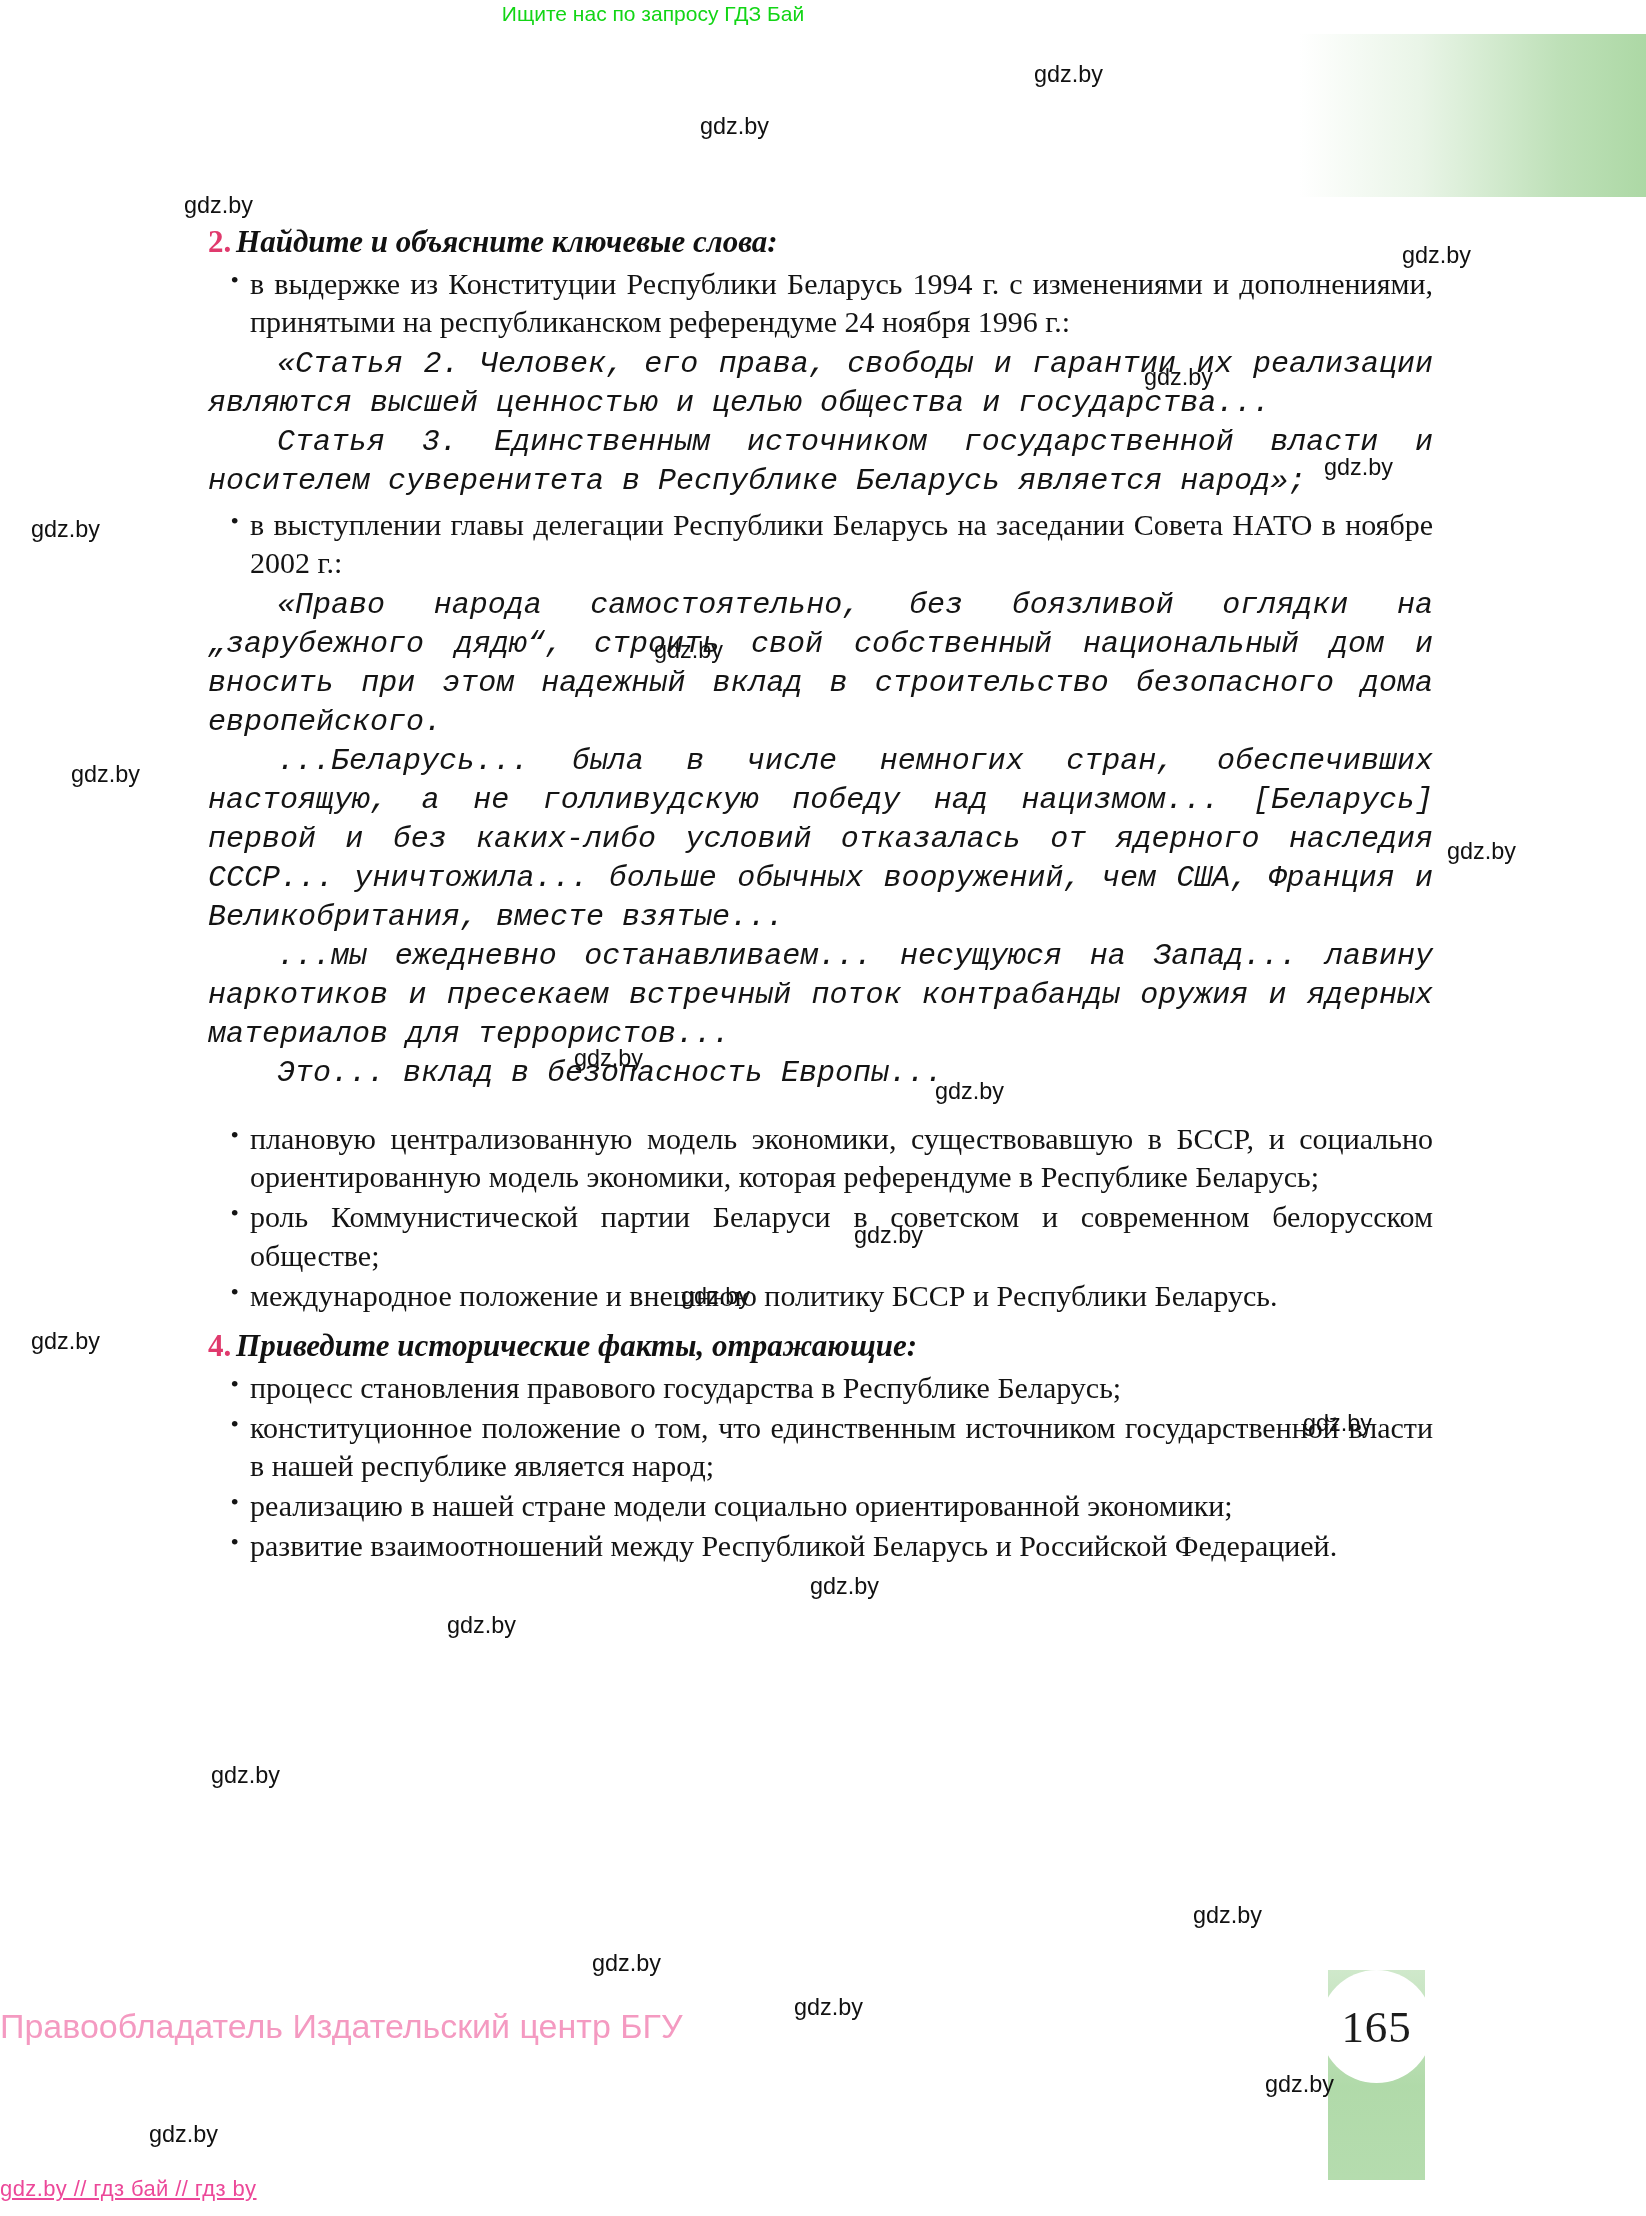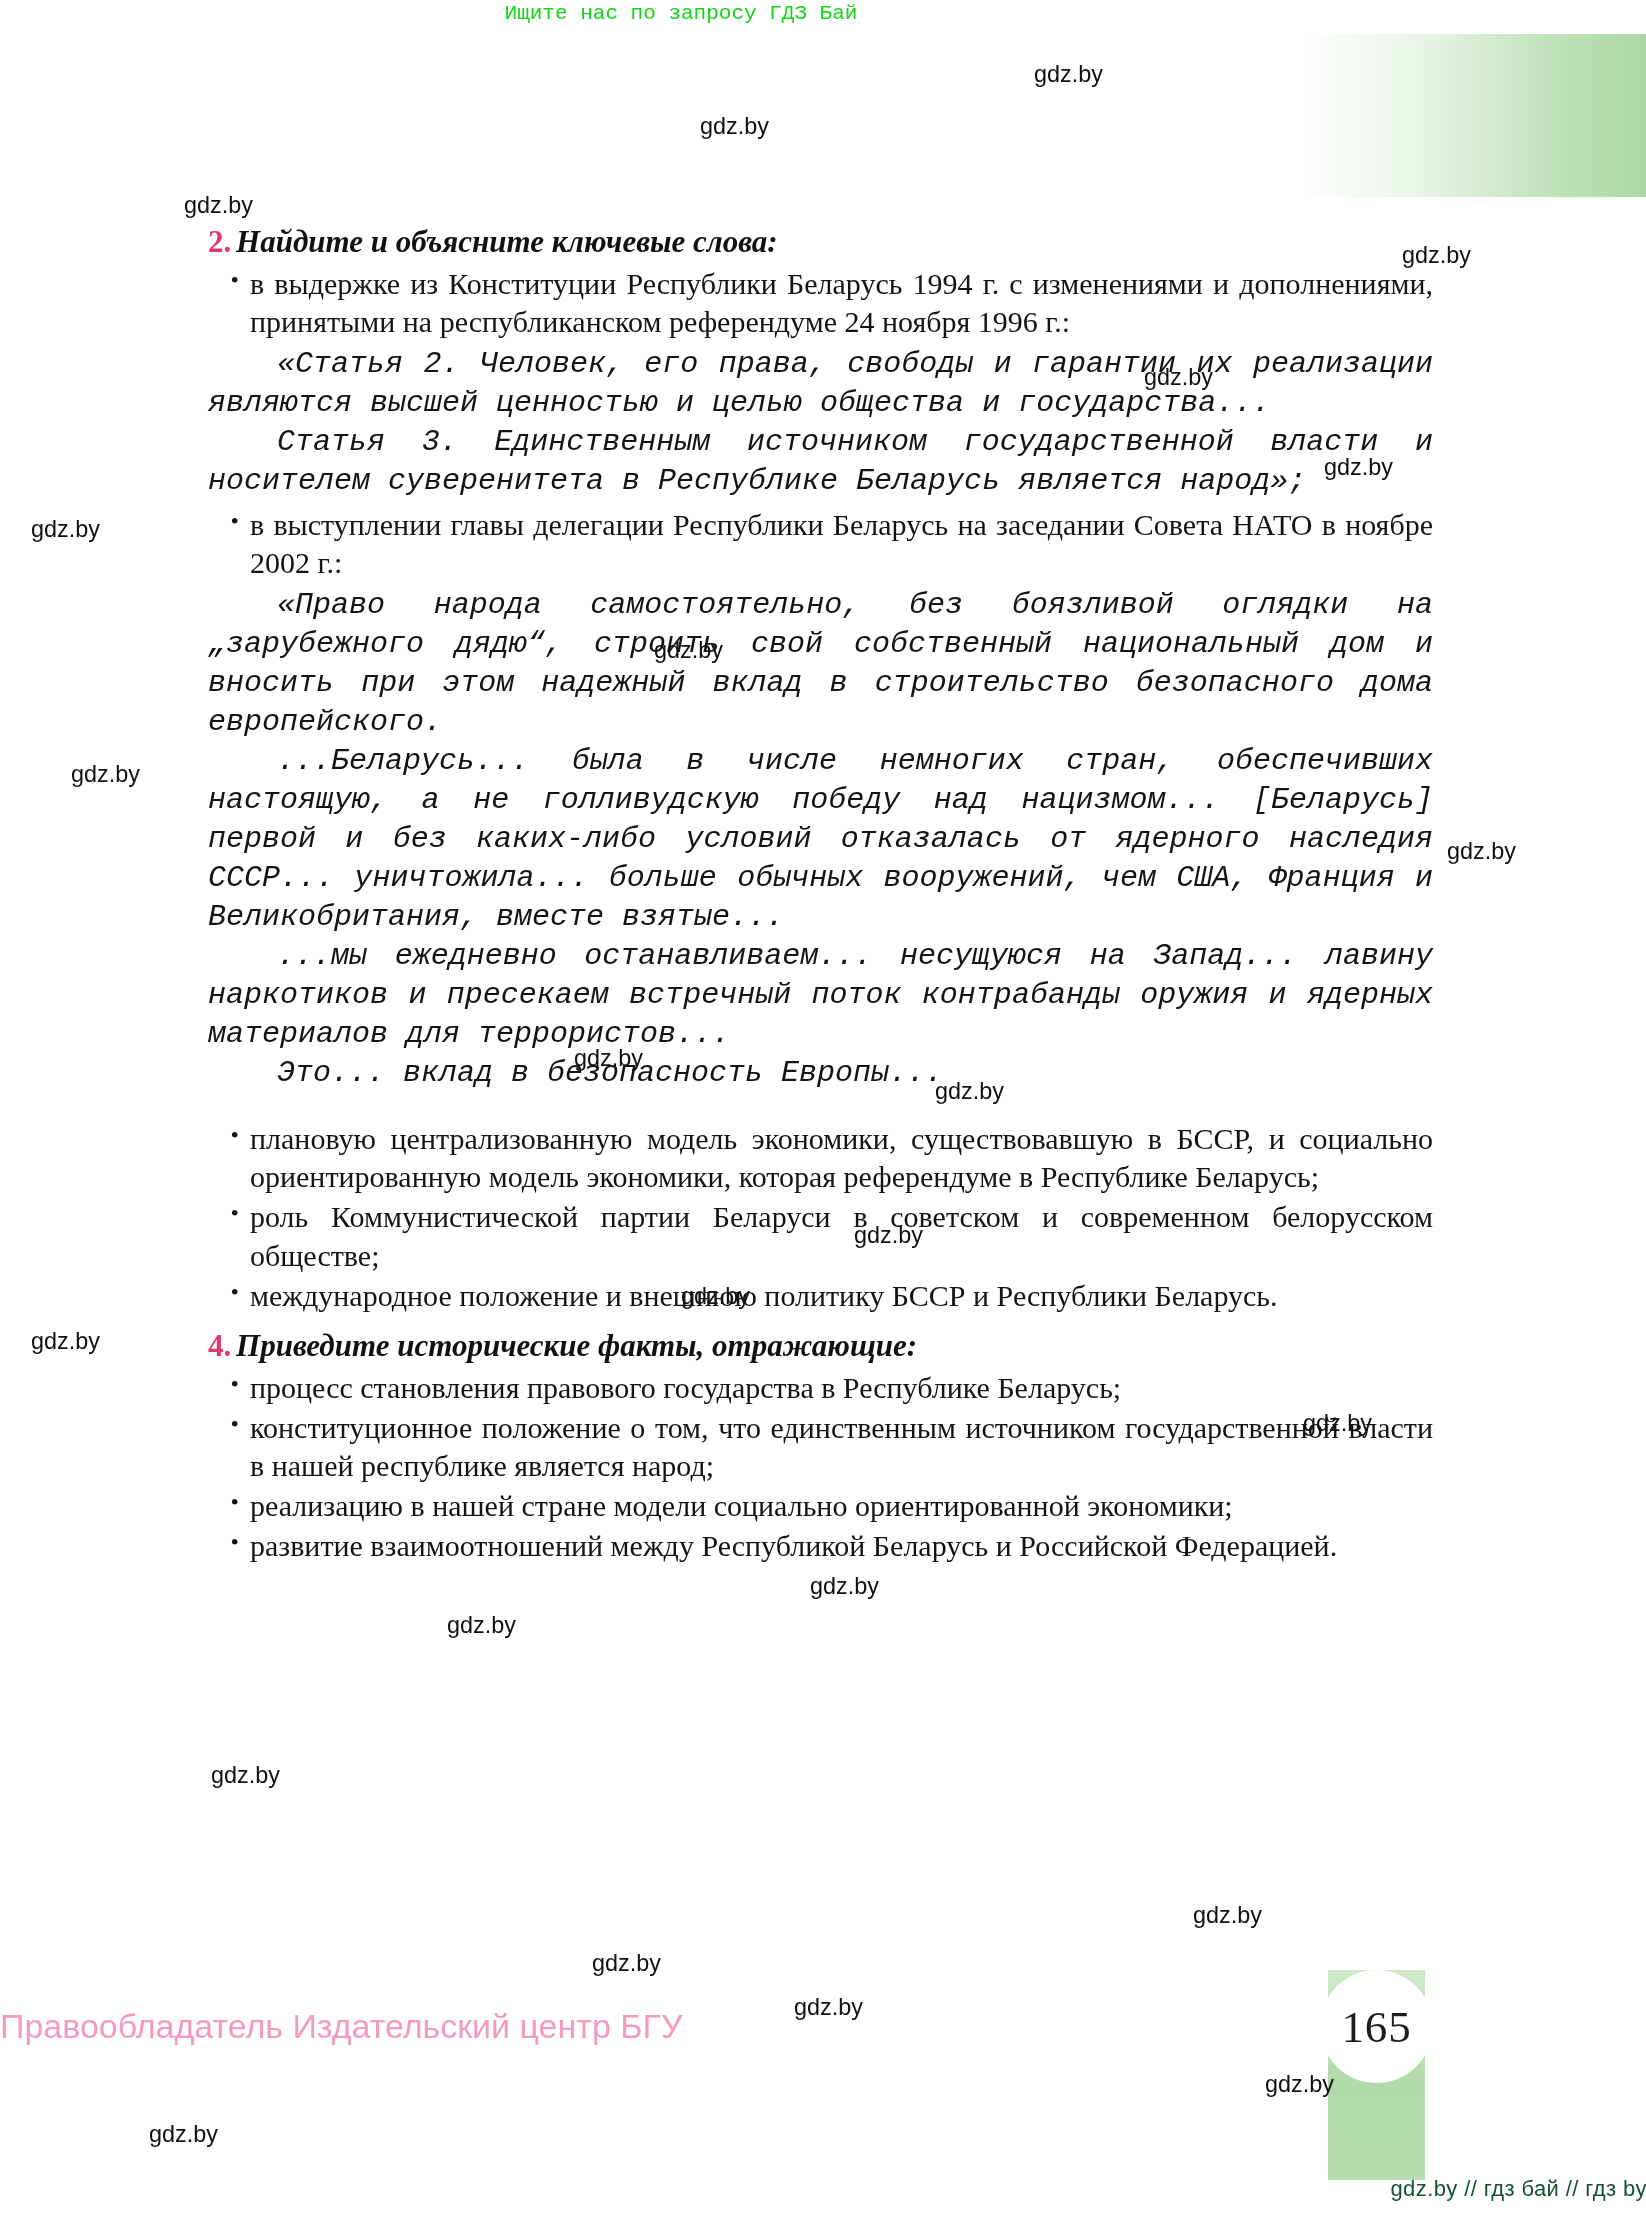--- a/index.html
+++ b/index.html
@@ -54,35 +54,35 @@
     letter-spacing: 0.8px;
   }
 
   
   .promo-top {
     position: absolute;
     left: 0;
     top: 1.6px;
     width: 1306px;
     text-align: center;
-    font-family: Liberation Mono, monospace;
+    font-family: Liberation Sans, sans-serif;
     font-size: 21px;
     color: #12d515;
-    margin-left: 28px;
   }
   .footer-links {
     position: absolute;
     left: 0;
     top: 2176px;
     width: 1647px;
-    text-align: right;
+    text-align: left;
     font-family: "Liberation Sans", sans-serif;
     font-size: 22px;
-    color: #14532d;
+    color: #ec4899;
     letter-spacing: 0.4px;
+    text-decoration: underline;
   }
   .copyright-line {
     position: absolute;
     left: 0;
     top: 2007px;
     width: 1354px;
     text-align: left;
     font-family: "Liberation Sans", sans-serif;
     font-size: 34px;
     color: #f49ac1;

